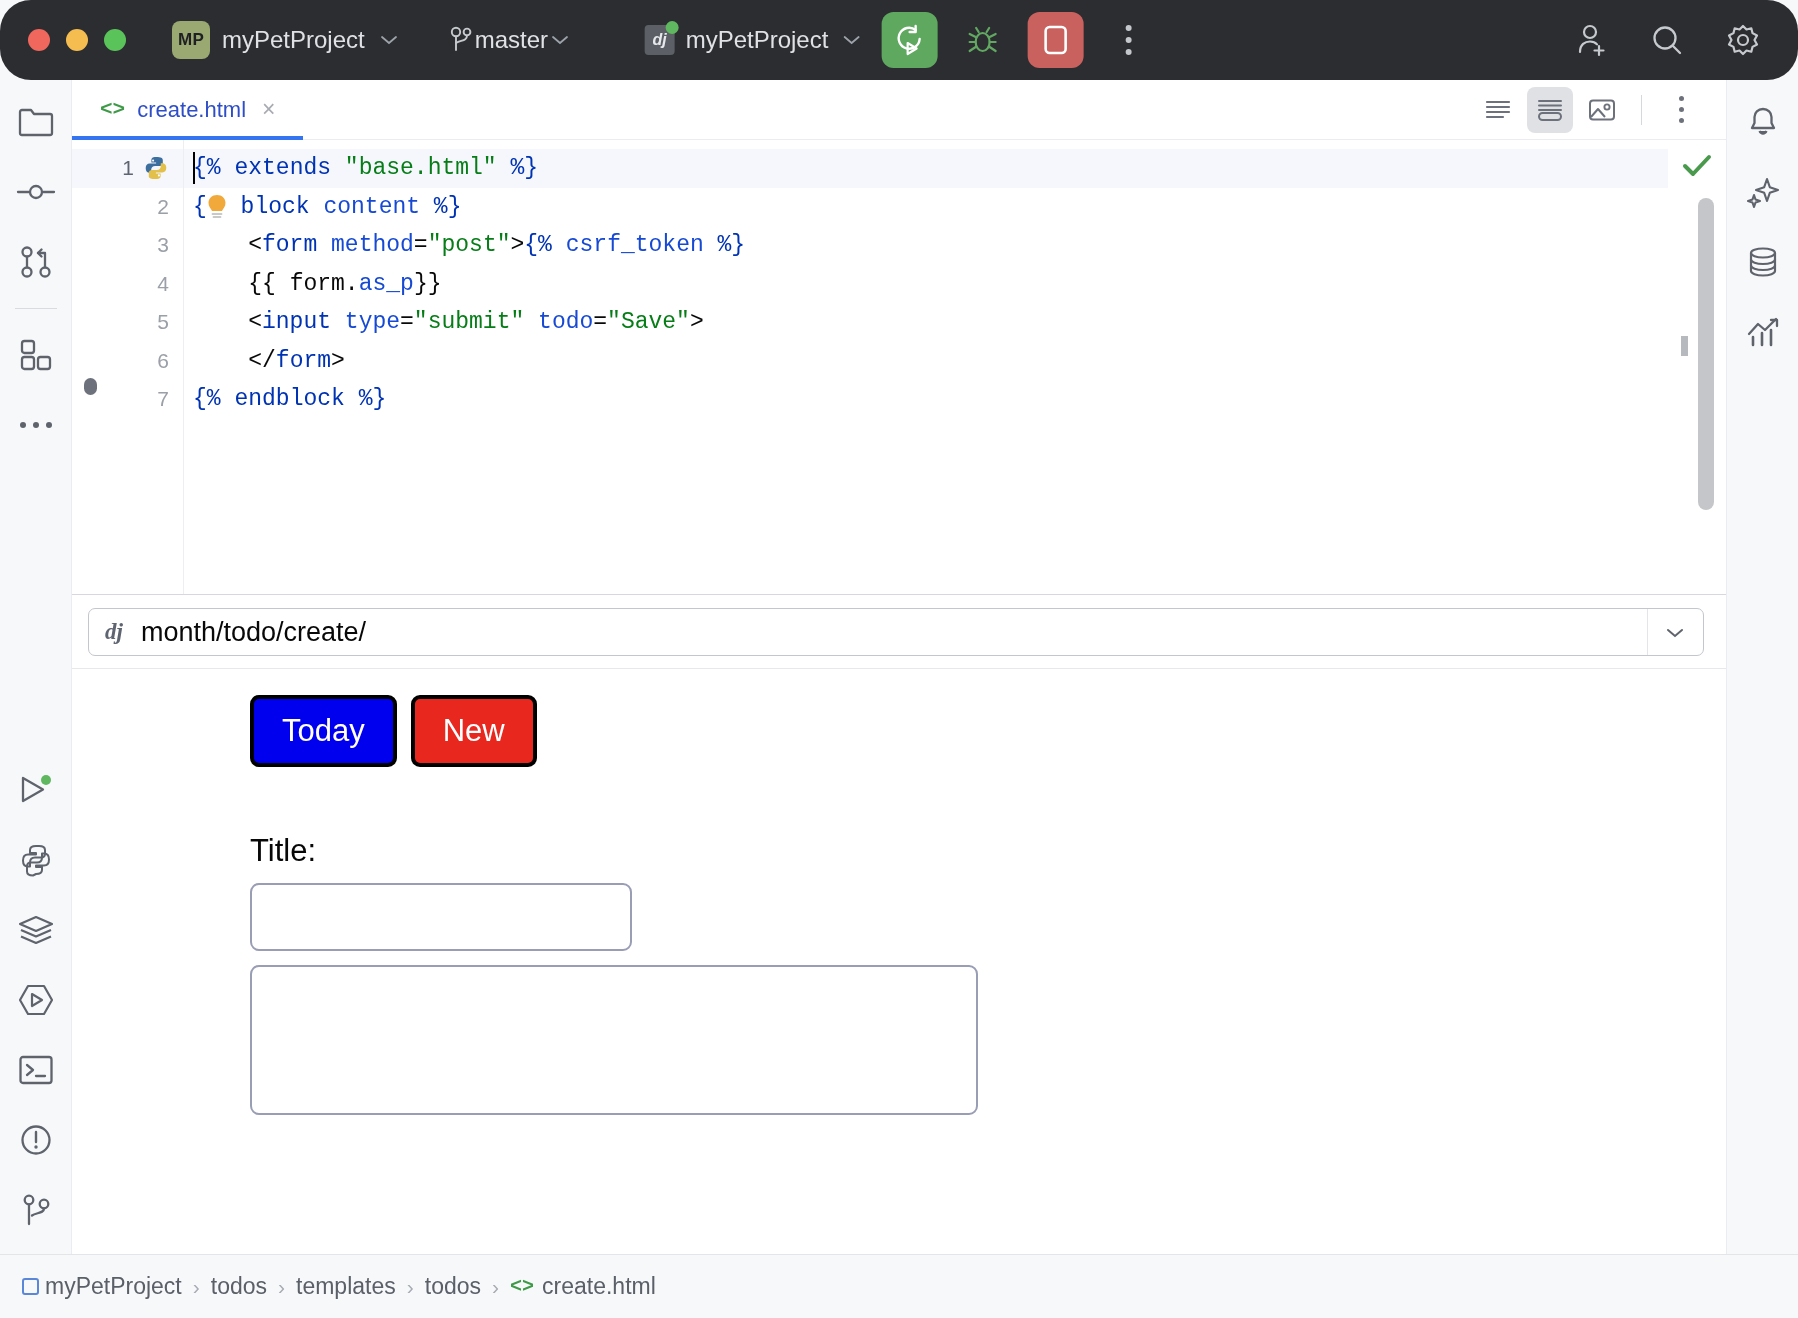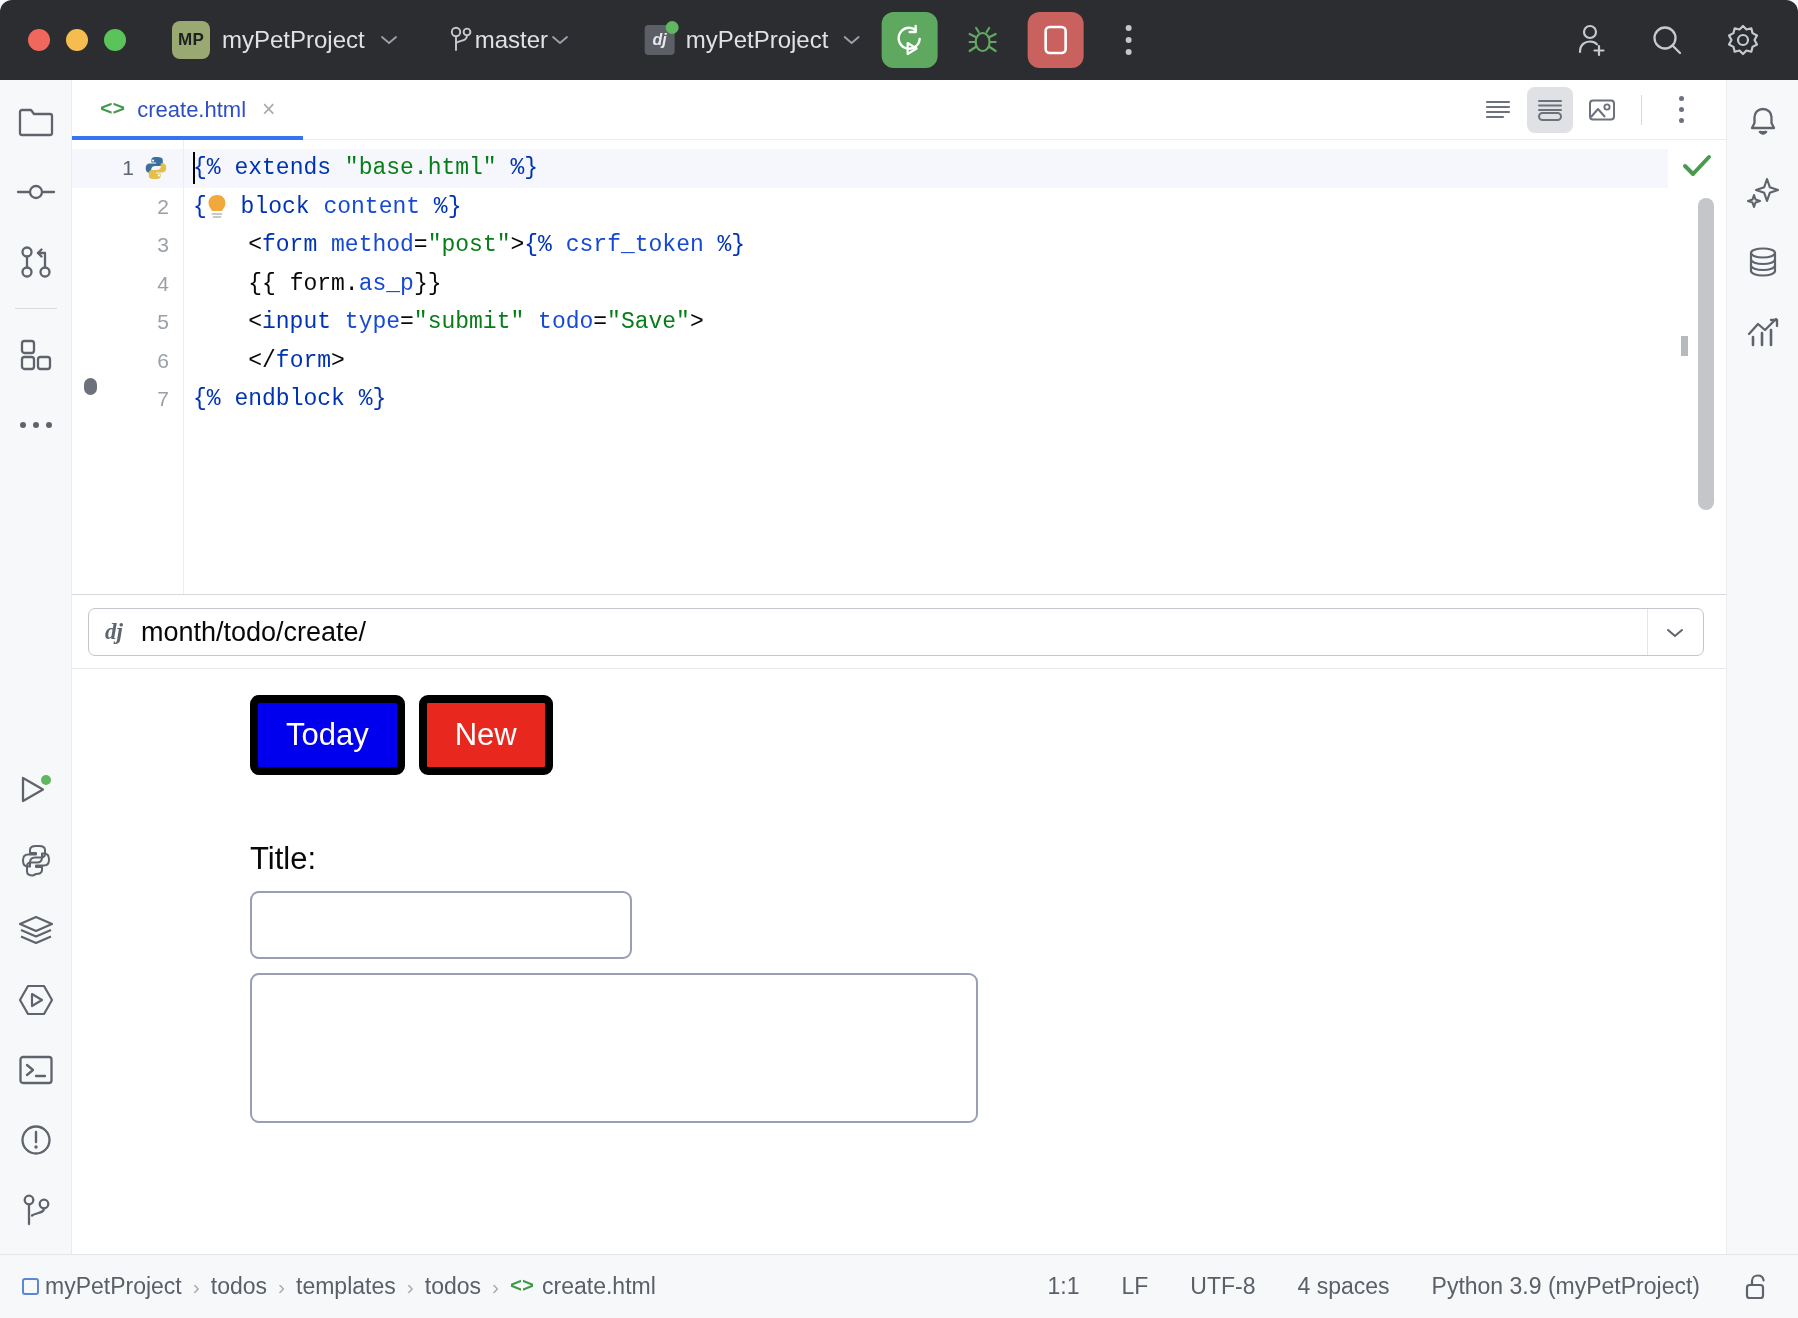--- a/index.html
+++ b/index.html
@@ -17,20 +17,21 @@
   }
 
   
   .titlebar {
     height: 80px; flex: 0 0 80px;
     background: #2b2d30;
     display: flex; align-items: center;
     position: relative;
     border-top-left-radius: 12px;
     border-top-right-radius: 12px;
+    border-radius: 31px;
   }
   .traffic { display: flex; align-items: center; gap: 16px; padding-left: 28px; }
   .dot { width: 22px; height: 22px; border-radius: 50%; }
   .dot.red { background: #f0675d; }
   .dot.yellow { background: #f5bd4f; }
   .dot.green { background: #5ac45a; }
 
   .tb-project { display: flex; align-items: center; gap: 12px; margin-left: 46px; }
   .proj-badge {
     width: 38px; height: 38px; border-radius: 8px;
@@ -205,21 +206,21 @@
   }
 
   .pageview {
     flex: 1; background: #ffffff; overflow: hidden;
     border-top: 1px solid #e6e8eb;
     padding: 26px 0 0 178px;
     position: relative;
   }
   .pv-buttons { display: flex; gap: 14px; }
   .pv-btn {
-    border: 8px solid #000000; border-radius: 9px;
+    border: 4px solid #000000; border-radius: 9px;
     color: #ffffff; font-size: 31px;
     padding: 14px 28px; cursor: pointer;
     font-family: "Liberation Sans", sans-serif;
   }
   .pv-btn.today { background: #0000ee; }
   .pv-btn.new   { background: #e8271e; }
 
   .pv-label { font-size: 31px; color: #080808; margin-top: 66px; }
   .pv-input {
     margin-top: 14px; width: 382px; height: 68px;
@@ -641,27 +642,14 @@
         <span class="crumb-sep">›</span>
         <span class="crumb" style="display: flex; align-items: center;">
           <span>todos</span>
         </span>
         <span class="crumb-sep">›</span>
         <span class="crumb" style="display: flex; align-items: center;">
           <span class="crumb-html" style="margin-right: 8px;">&lt;&gt;</span>
           <span>create.html</span>
         </span>
       </div>
-    <div class="status-right">
-      <span class="status-item">1:1</span>
-      <span class="status-item">LF</span>
-      <span class="status-item">UTF-8</span>
-      <span class="status-item">4 spaces</span>
-      <span class="status-item">Python 3.9 (myPetProject)</span>
-      <span class="lock-ico">
-        <svg width="30" height="30" viewBox="0 0 30 30">
-          <rect x="5" y="13" width="16" height="13" rx="2.6" stroke="#5f636c" stroke-width="2.2" fill="none"></rect>
-          <path d="M10 13 V9 c0-3.2 2.6-5.5 5.8-5.5 c3 0 5.4 2 5.8 4.8" stroke="#5f636c" stroke-width="2.2" fill="none" stroke-linecap="round"></path>
-        </svg>
-      </span>
-    </div>
   </div>
 </div>
 
 </body></html>

